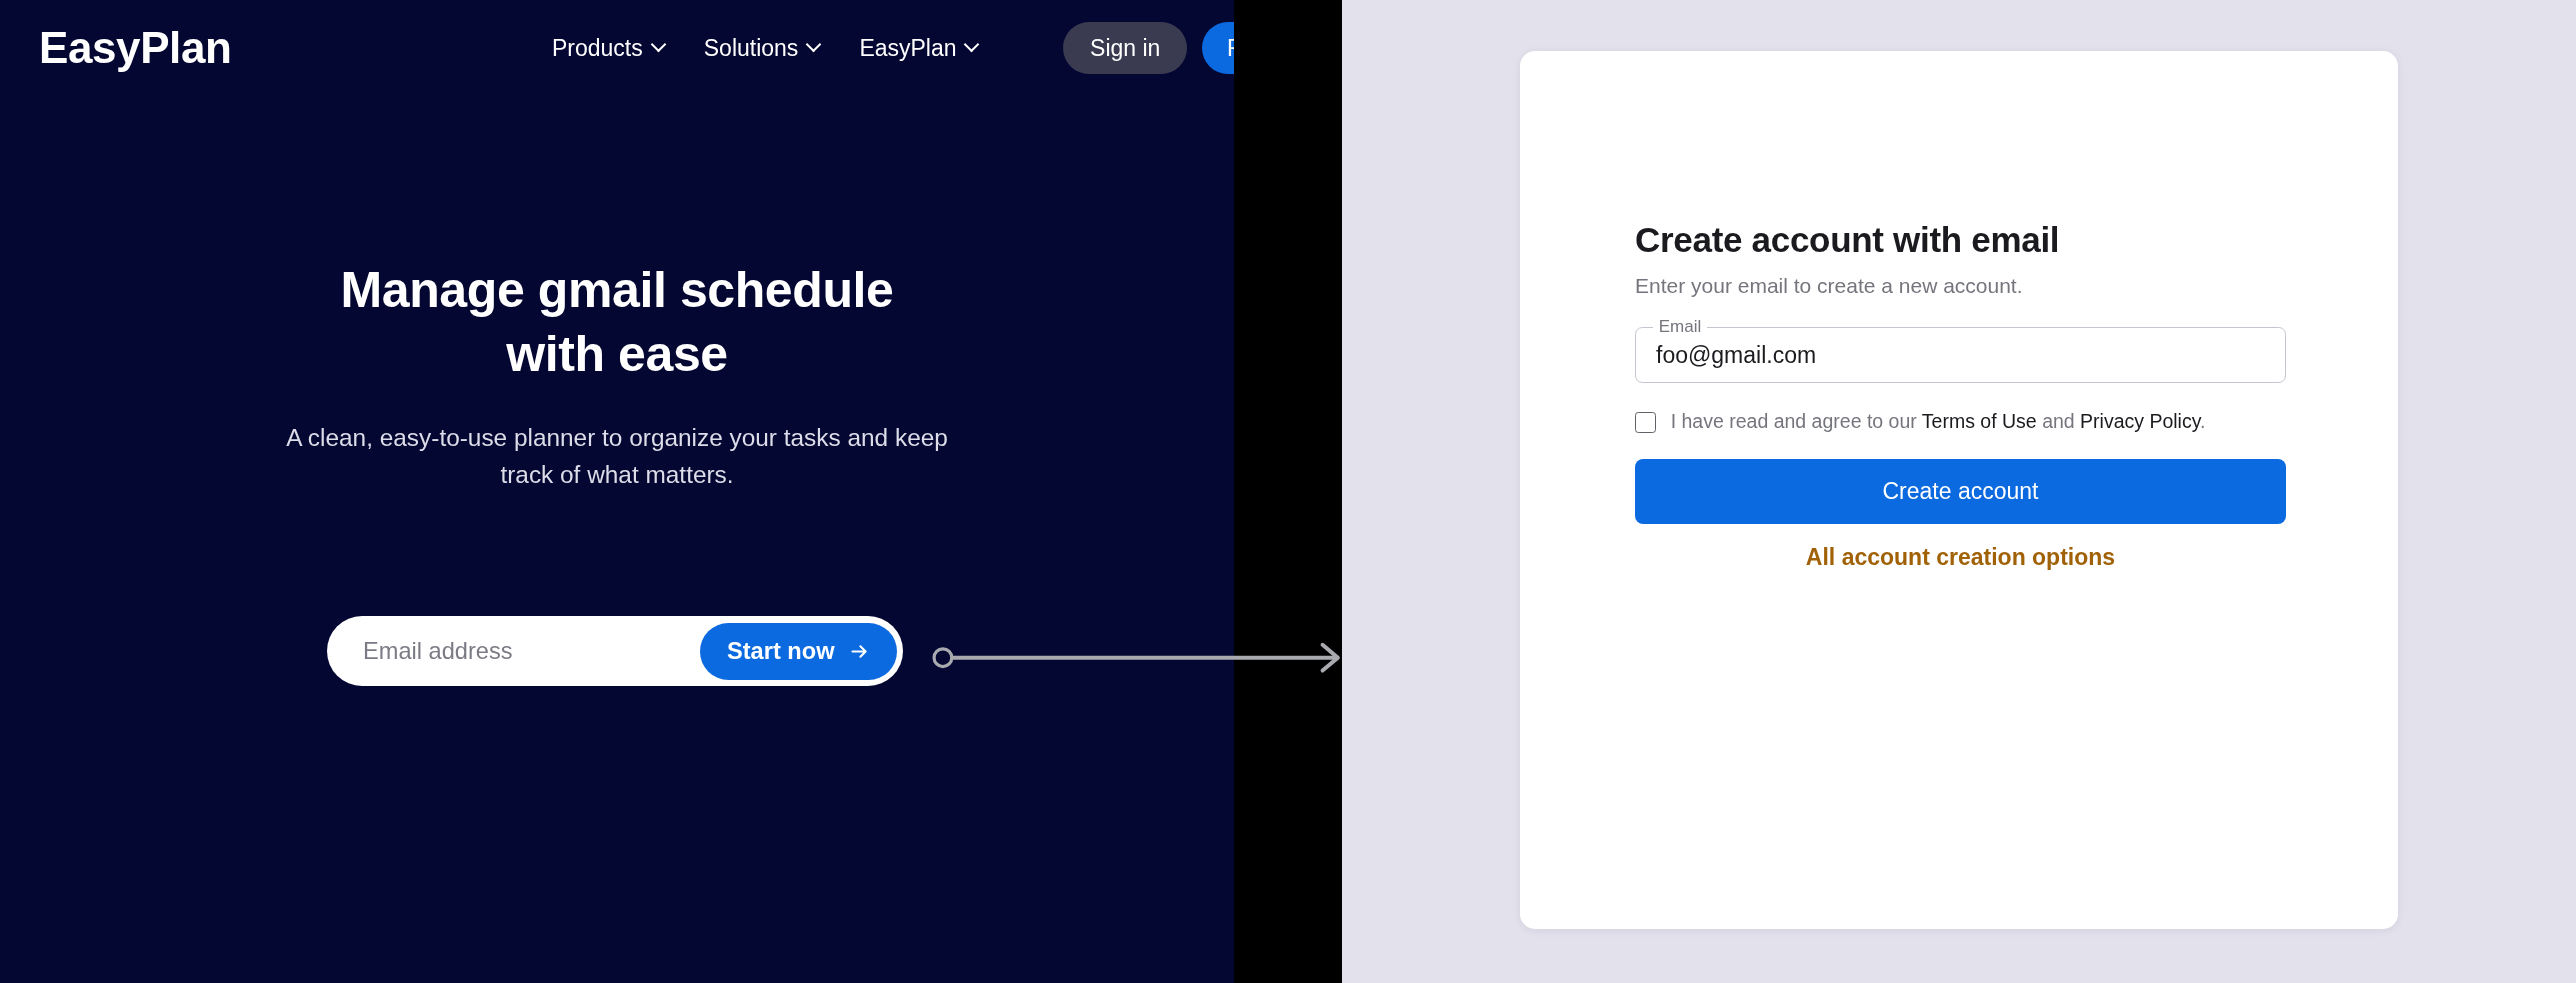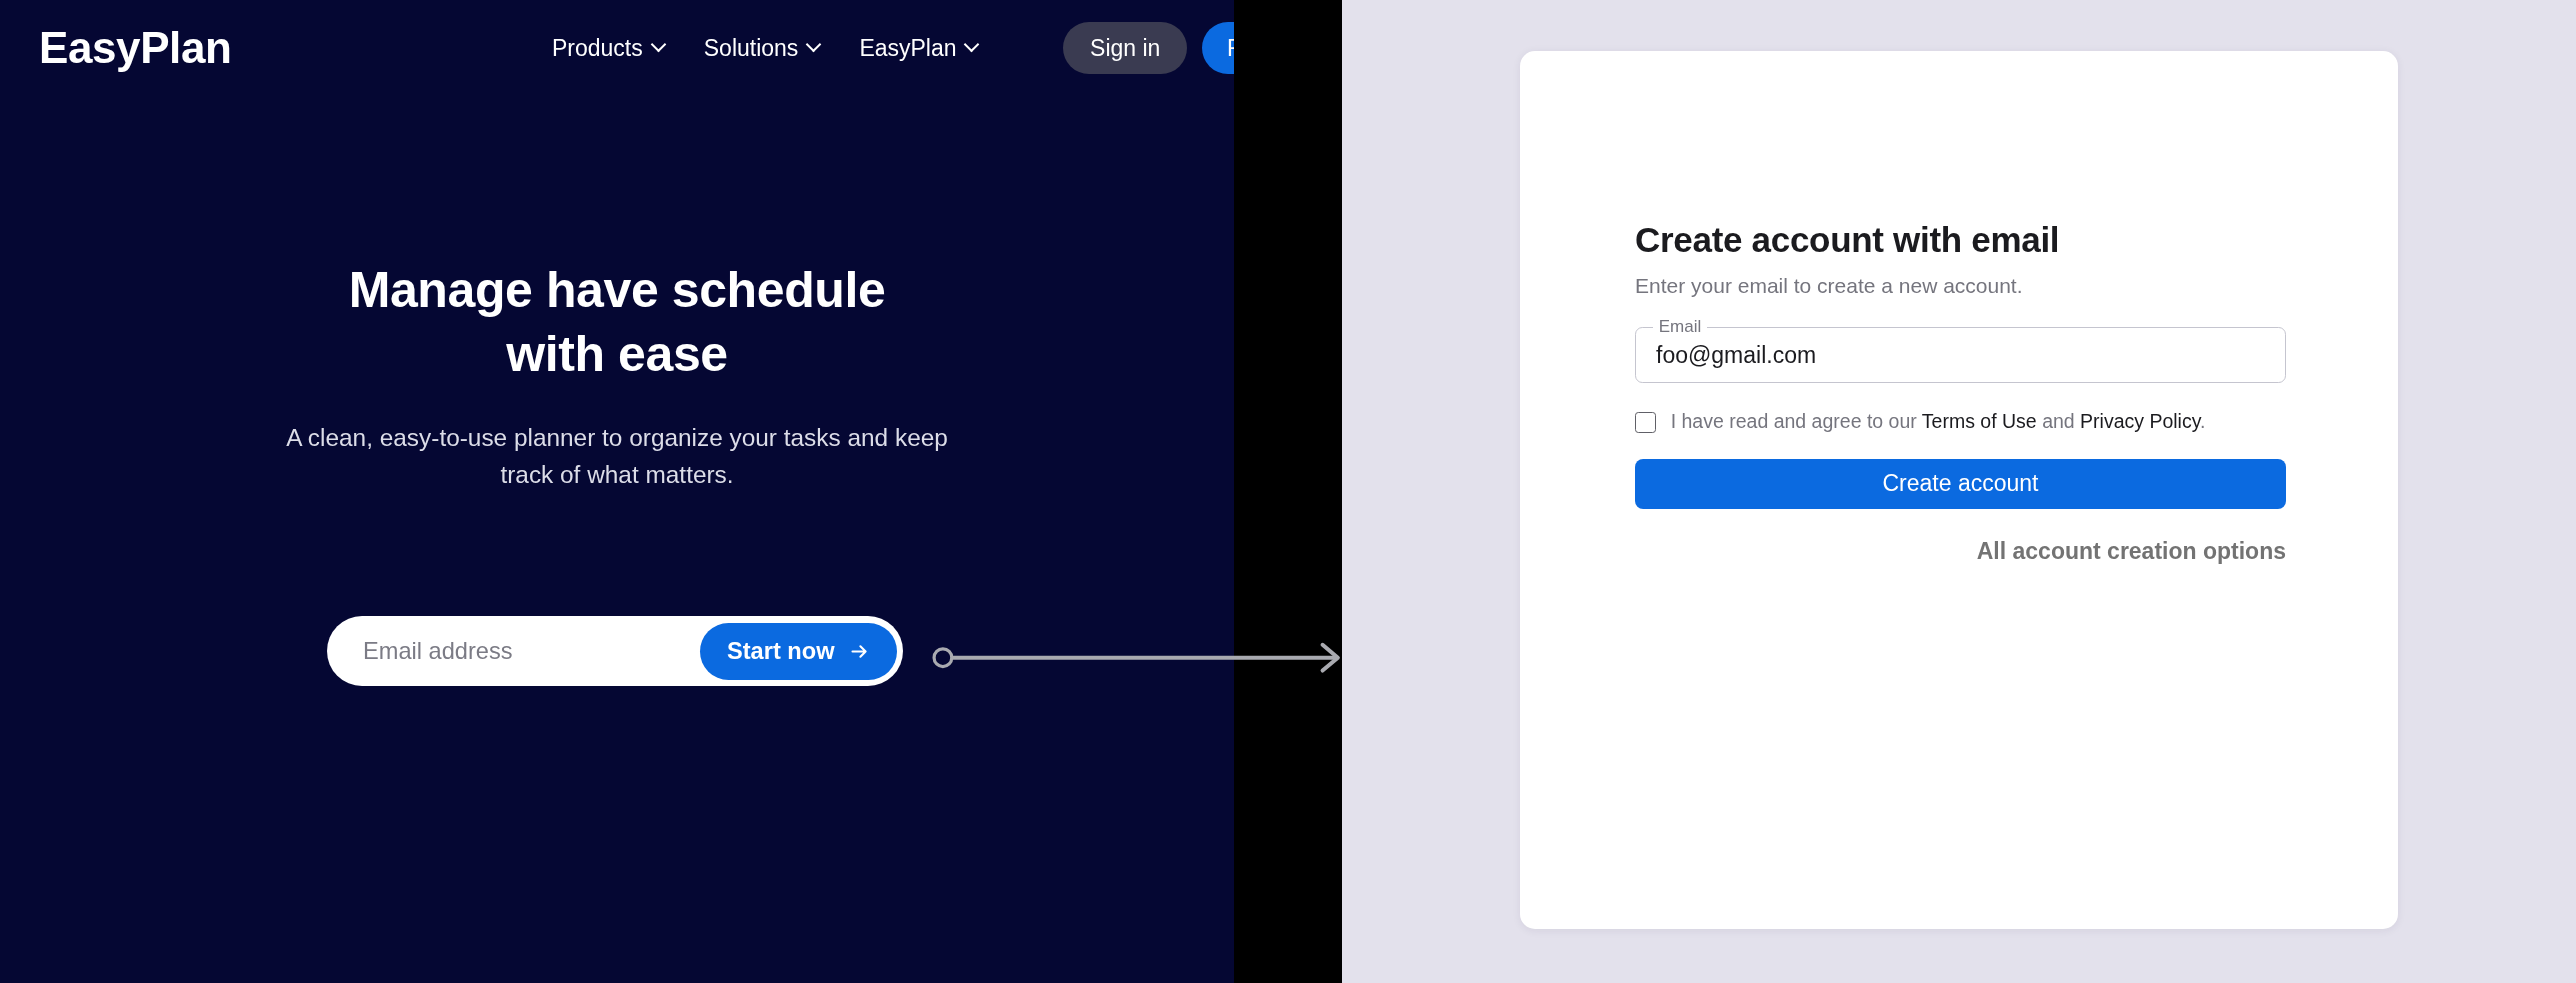--- a/index.html
+++ b/index.html
@@ -301,42 +301,41 @@
   }
   .consent-text .legal-link {
     color: #1b1b1f;
     text-decoration: none;
     cursor: pointer;
   }
 
   .btn-create-account {
     margin-top: 25px;
     width: 100%;
-    height: 50px;
+    height: 65px;
     background: #0b6ae0;
     color: #ffffff;
     border: none;
     border-radius: 8.1px;
     font-size: 23px;
     font-family: inherit;
     cursor: pointer;
   }
 
   .btn-all-options {
-    margin-top: 23px;
+    margin-top: 14px;
     width: 100%;
     background: transparent;
     border: none;
-    color: #737373;
+    color: #a16207;
     font-size: 23px;
     font-weight: bold;
     font-family: inherit;
     cursor: pointer;
     padding: 6.5px 0;
-    text-align: right;
   }
 </style>
 </head>
 <body>
 
 <div id="screen">
 
   <div class="left-panel">
 
     <div class="nav-bar">
@@ -357,21 +356,21 @@
         </div>
       </div>
 
       <div class="nav-actions">
         <button class="btn-signin">Sign in</button>
         <button class="btn-freetrial">Free trial</button>
       </div>
     </div>
 
     <div class="hero">
-      <h1 class="hero-title">Manage have schedule
+      <h1 class="hero-title">Manage gmail schedule
 with ease</h1>
       <p class="hero-sub">A clean, easy-to-use planner to organize your tasks and keep
 track of what matters.</p>
     </div>
 
     <div class="hero-form">
       <input class="hero-email-input" type="text" placeholder="Email address" style="">
       <button class="btn-startnow">
         <span>Start now</span>
         <svg width="21" height="21" viewBox="0 0 24 24" fill="none">

